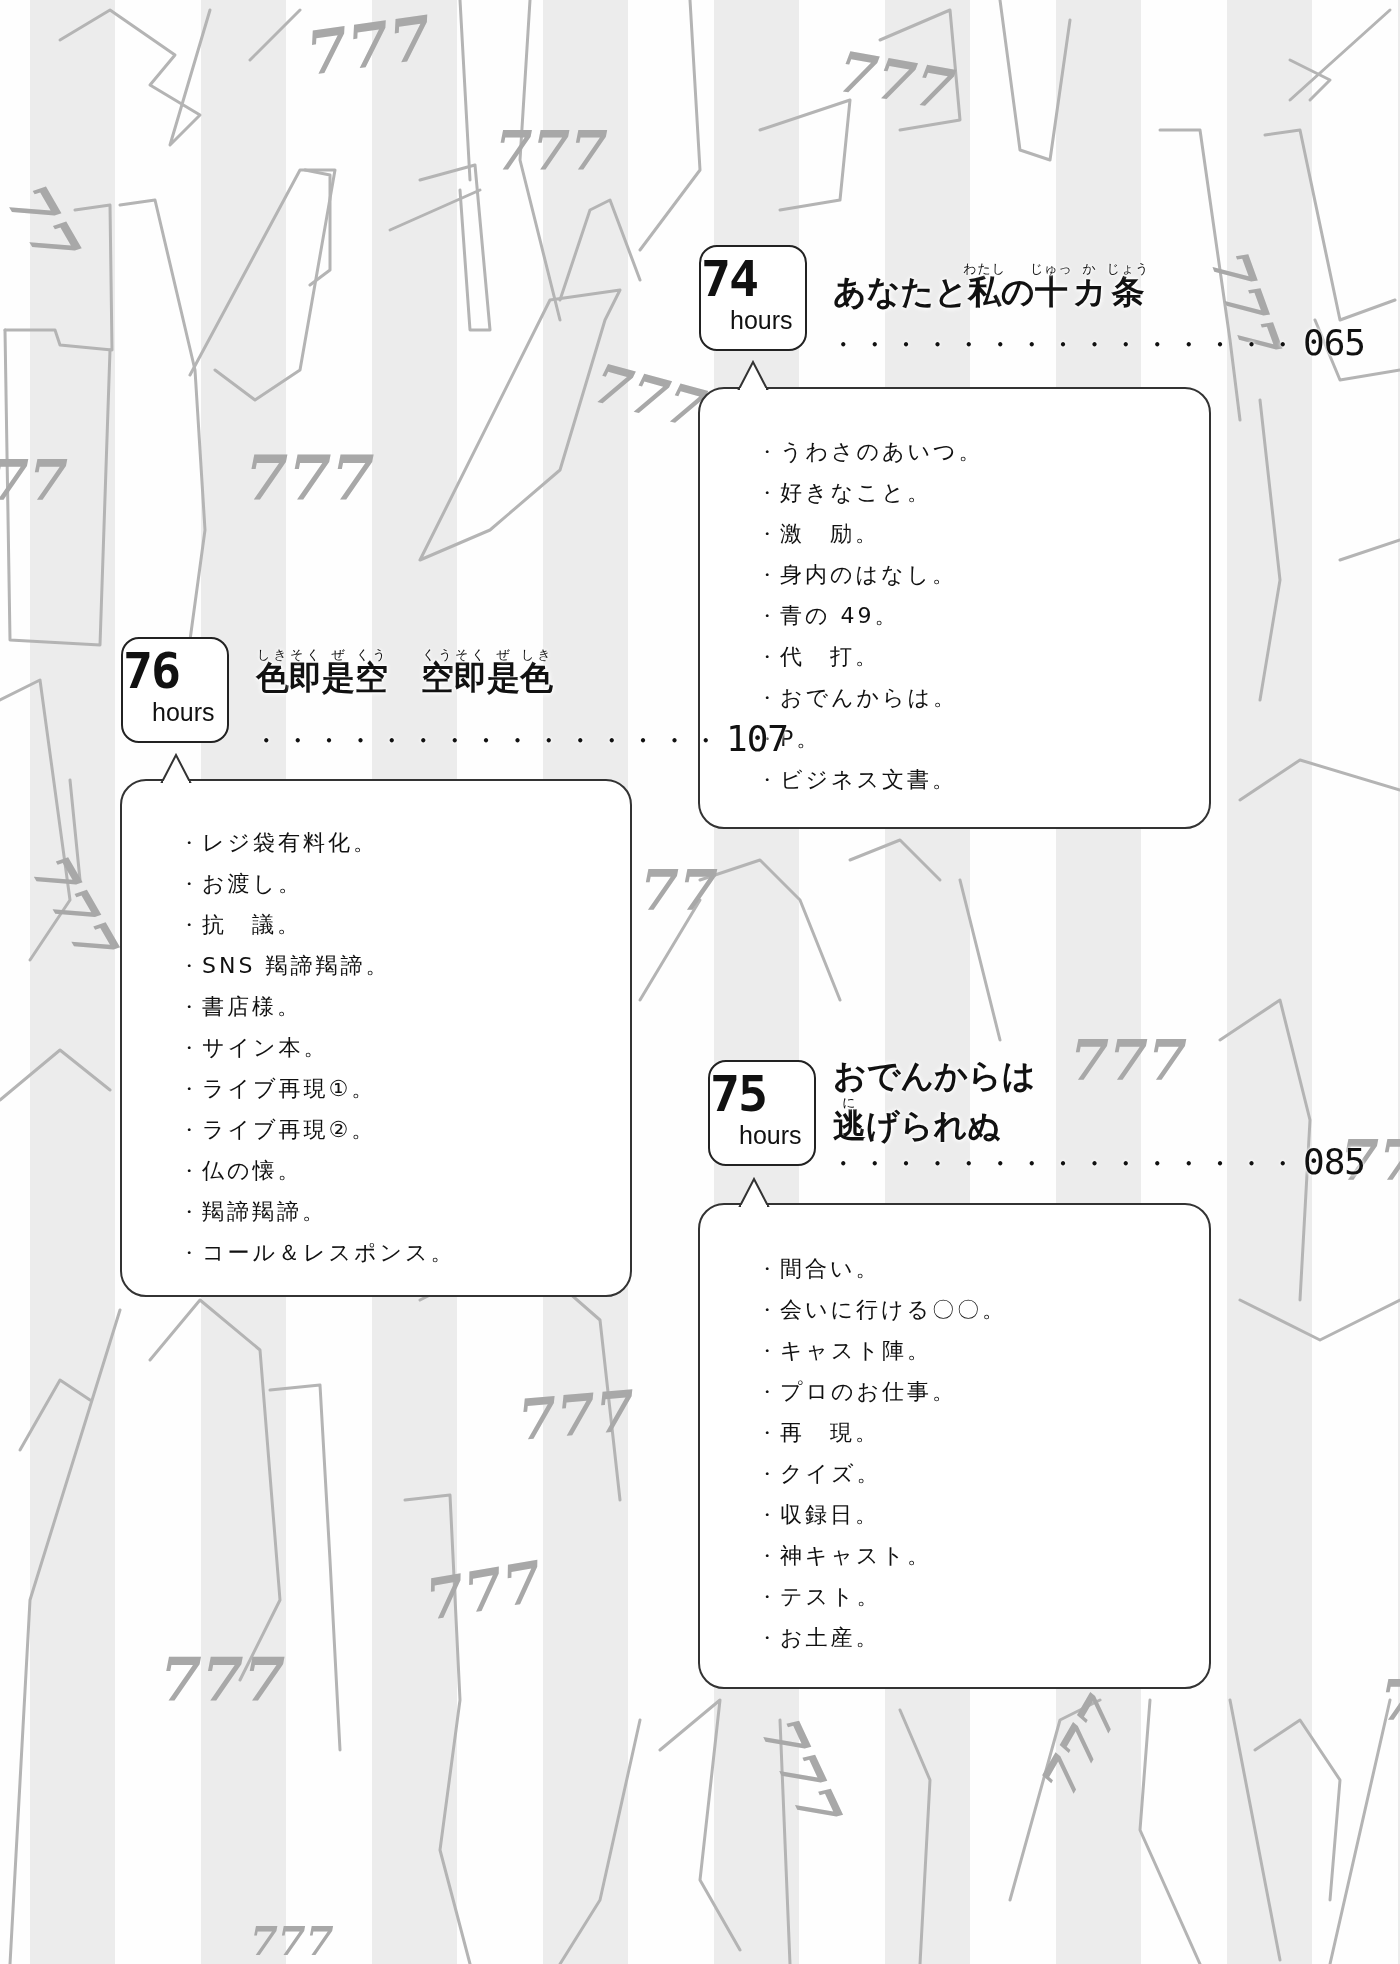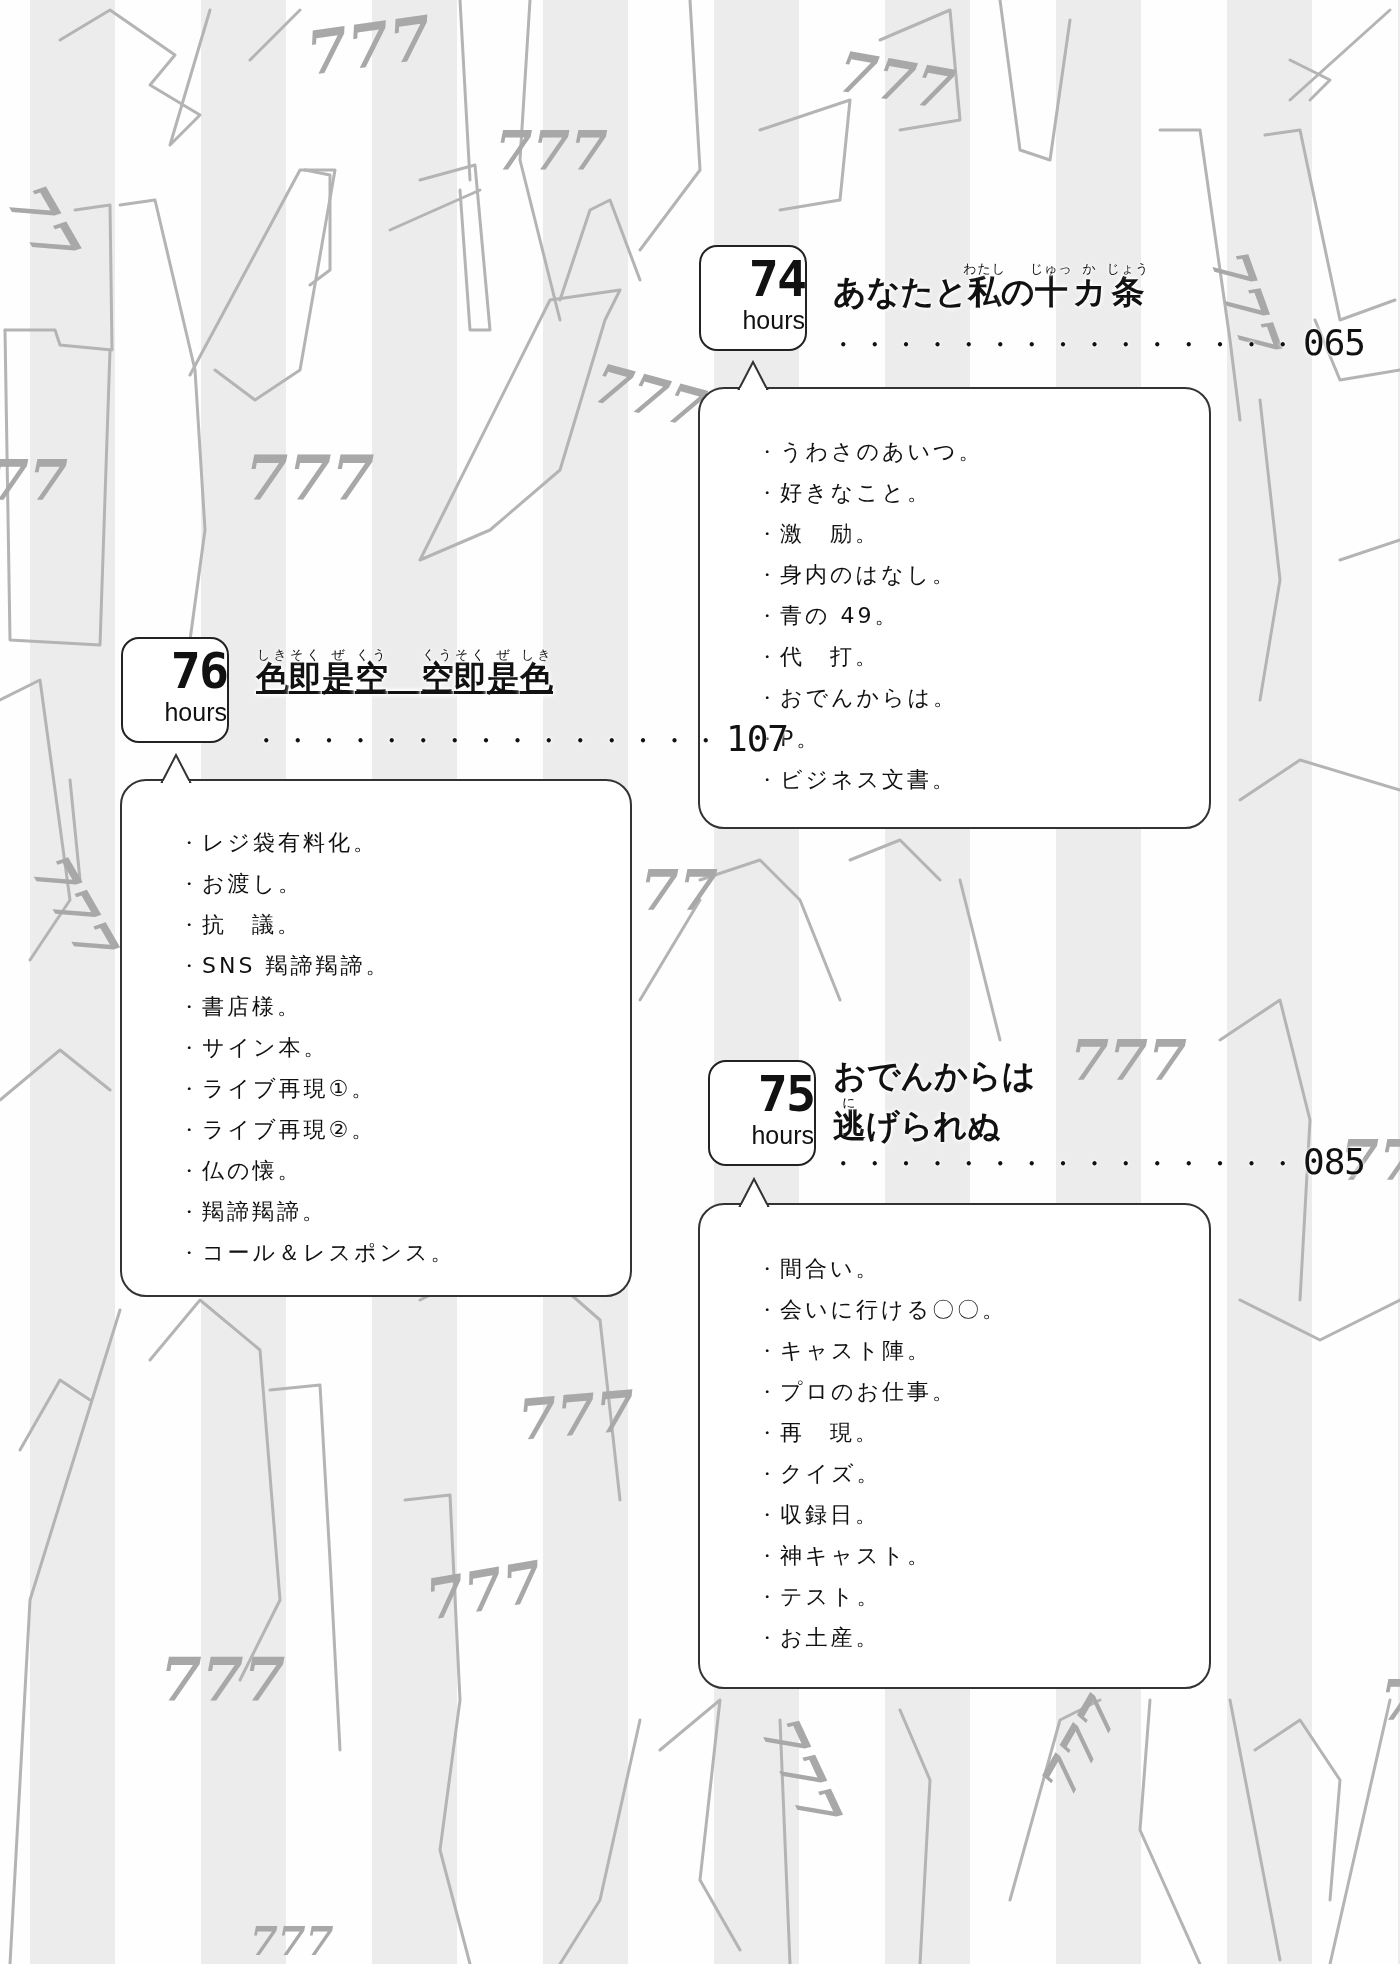--- a/index.html
+++ b/index.html
@@ -16,21 +16,21 @@
       #ececec 30px, #ececec 115px,
       #fefefe 115px, #fefefe 201px);
     background-size:171px 100%;
     background-position:0 0;
   }
   .bg-art { position:absolute; inset:0; }
   .bg-art svg { width:1400px; height:1964px; display:block; }
   .hours-box {
     position:absolute; width:108px; height:106px;
     background:#fff; border:2px solid #222; border-radius:18px;
-    box-sizing:border-box; text-align:right;
+    box-sizing:border-box; text-align:left;
   }
   .hours-num {
     display:block; font-family:"DejaVu Sans Mono", monospace; font-weight:bold;
     font-size:50px; line-height:56px; margin-top:4px; letter-spacing:-2px;
     color:#111;
   }
   .hours-unit {
     display:block; font-family:"Liberation Sans", sans-serif;
     font-size:25px; line-height:26px; color:#111;padding-left:29px;
   }
@@ -182,21 +182,21 @@
     <polygon points="4,29 18,2 32,29" fill="#fff" stroke="#333" stroke-width="2"></polygon>
     <rect x="5" y="28" width="26" height="4" fill="#fff"></rect>
   </svg>
 </div>
 
 <div>
   <div class="hours-box" style="left:121px; top:637px;">
     <span class="hours-num">76</span>
     <span class="hours-unit">hours</span>
   </div>
-  <div class="title" style="left:256px; top:648px;text-decoration:underline;">
+  <div class="title" style="left:256px; top:648px;">
     <ruby><span>色</span><rt>しき</rt></ruby><ruby><span>即</span><rt>そく</rt></ruby><ruby><span>是</span><rt>ぜ</rt></ruby><ruby><span>空</span><rt>くう</rt></ruby><span>　</span><ruby><span>空</span><rt>くう</rt></ruby><ruby><span>即</span><rt>そく</rt></ruby><ruby><span>是</span><rt>ぜ</rt></ruby><ruby><span>色</span><rt>しき</rt></ruby>
   </div>
   <div class="leader" style="left:255px; top:722px;">
     <span class="dots">・・・・・・・・・・・・・・・</span>
     <span class="page-num">107</span>
   </div>
   <div class="bubble" style="left:120px; top:779px; width:512px; height:518px;">
     <ul class="items" style="left:58px; top:41px;">
       <li><span class="bullet">・</span><span>レジ袋有料化。</span></li>
       <li><span class="bullet">・</span><span>お渡し。</span></li>

